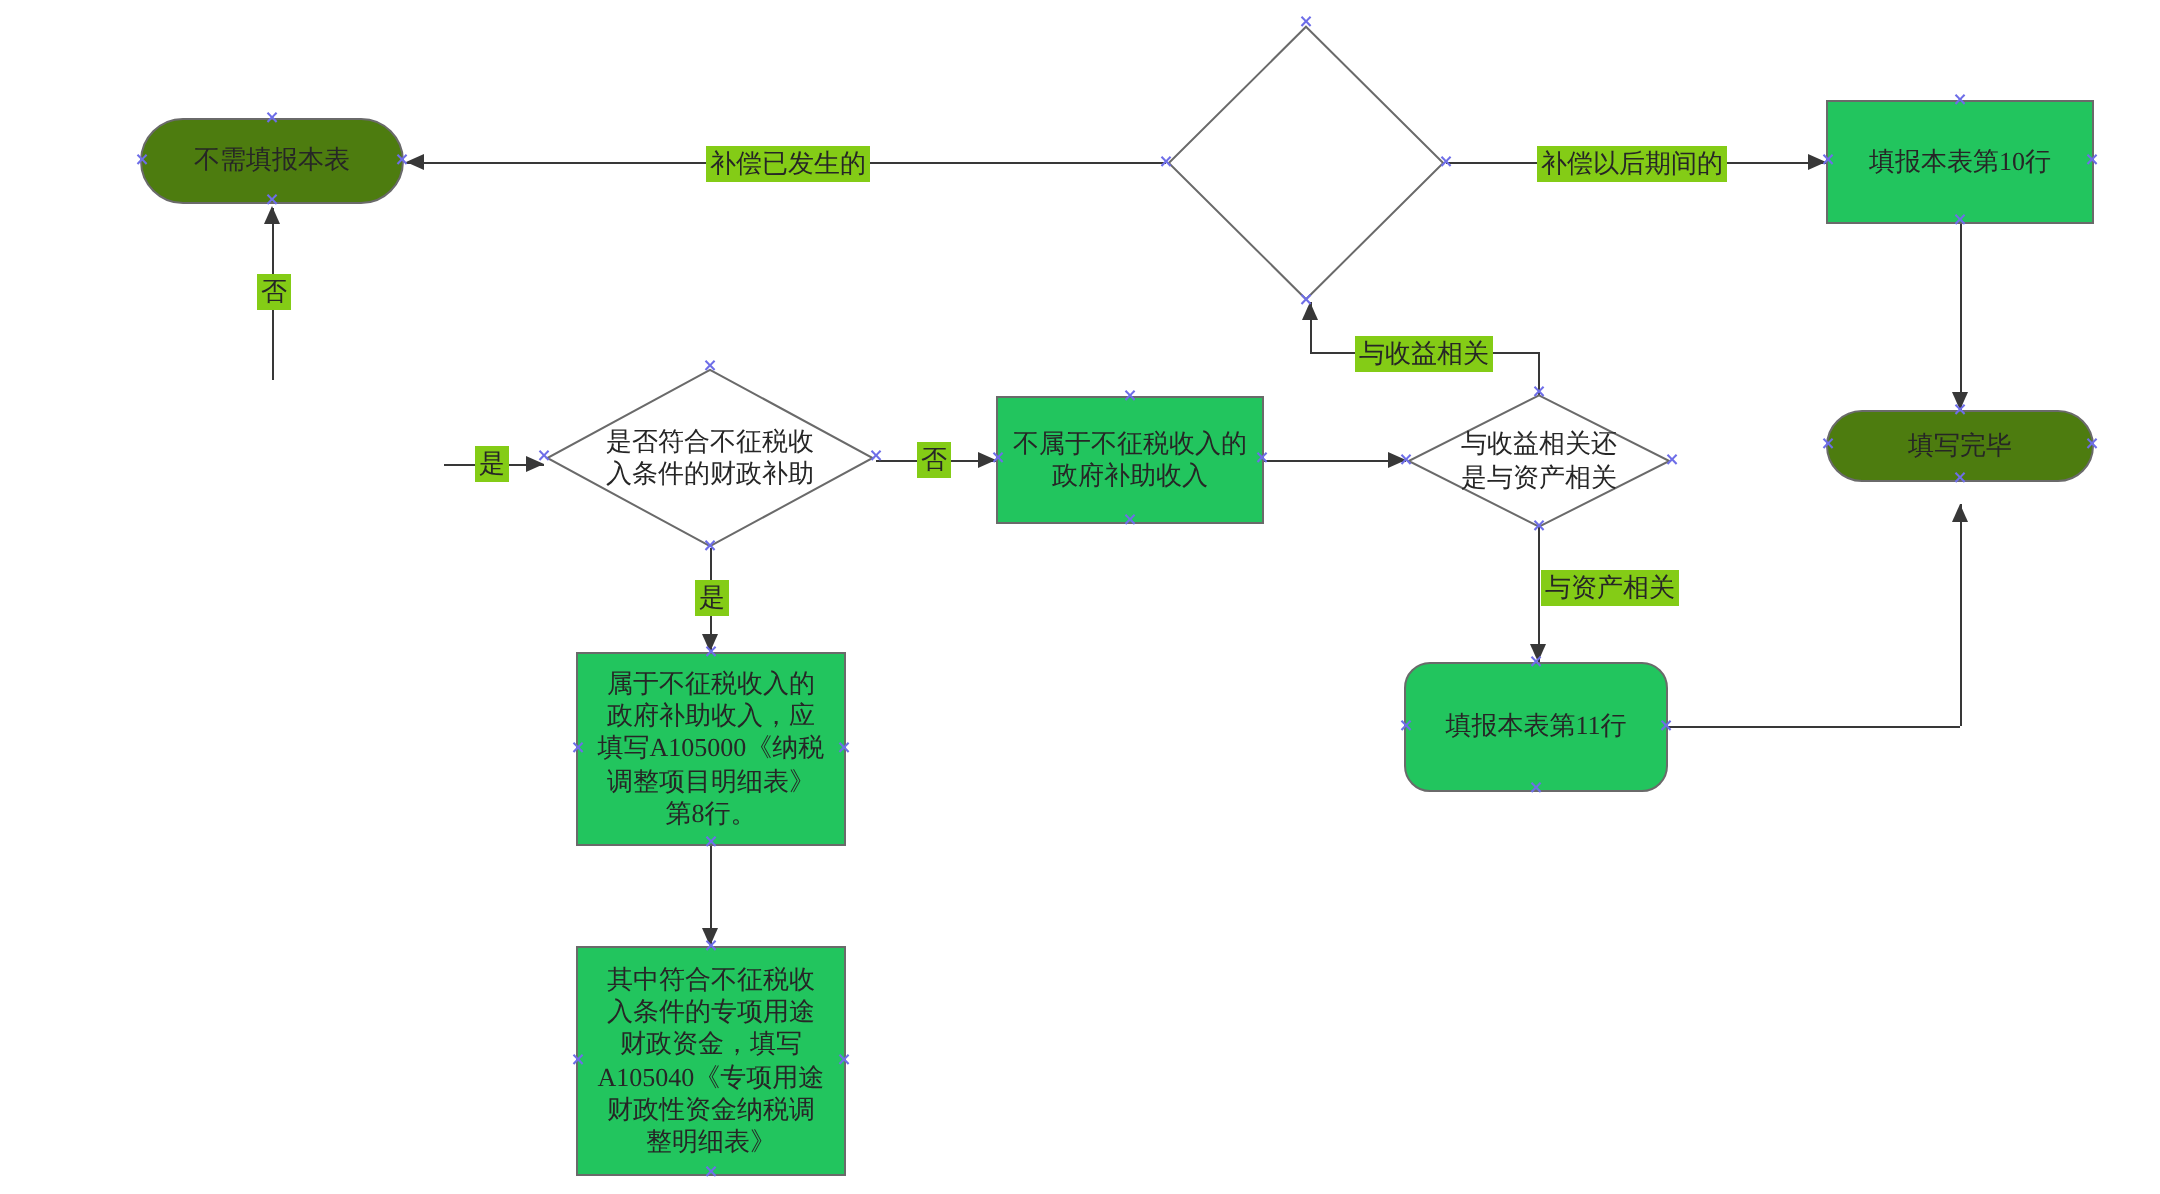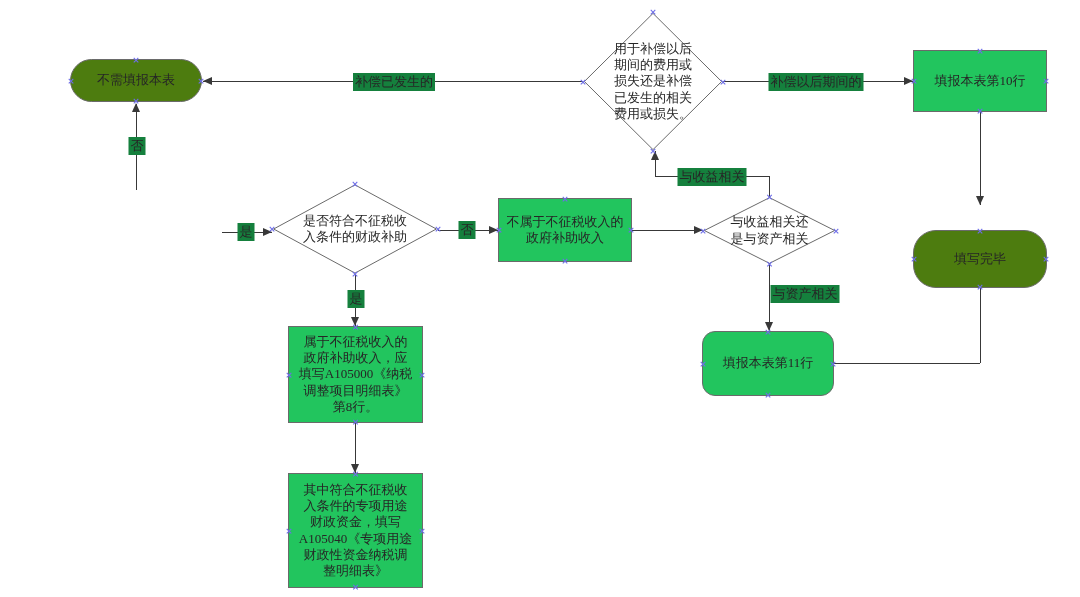--- a/index.html
+++ b/index.html
@@ -42,21 +42,21 @@
     font-size:9px;font-weight:bold;line-height:1;z-index:2;pointer-events:none;
   }
   .handle::before{content:"\00d7";}
   .handle.hn{left:50%;top:0;}
   .handle.he{left:100%;top:50%;}
   .handle.hs{left:50%;top:100%;}
   .handle.hw{left:0;top:50%;}
   
   .edge-label{
     position:absolute;transform:translate(-50%,-50%);
-    background:#15803d;padding:0 2px;font-size:13px;white-space:nowrap;z-index:3;text-align:center;
+    background:#84cc16;padding:0 2px;font-size:13px;white-space:nowrap;z-index:3;text-align:center;
   }
 </style>
 </head>
 <body>
 
 <div class="canvas">
 
   <div class="line" style="left:136px;top:104px;width:1px;height:86px;"></div>
   <div class="line" style="left:222px;top:232px;width:50px;height:1px;"></div>
   <div class="line" style="left:438px;top:230px;width:60px;height:1px;"></div>
@@ -131,36 +131,35 @@
   <span class="handle hn"></span>
       <span class="handle he"></span>
       <span class="handle hs"></span>
       <span class="handle hw"></span>
     </div>
 
   <div class="node diamond" style="left:583px;top:12px;width:140px;height:139px;">
     <svg viewBox="0 0 100 100" preserveAspectRatio="none">
       <polygon points="50,1 99,50 50,99 1,50" style="fill:#ffffff;stroke:var(--shape_border);" vector-effect="non-scaling-stroke" stroke-width="1"></polygon>
     </svg>
-    <span class="node-text" style="width:80px;">用于补偿以后期间的费用或损失还是补偿已发生的相关费用或损失。</span>
   <span class="handle hn"></span>
       <span class="handle he"></span>
       <span class="handle hs"></span>
       <span class="handle hw"></span>
     </div>
 
   <div class="node rect" style="left:913px;top:50px;width:134px;height:62px;">
     <span class="node-text">填报本表第10行</span>
   <span class="handle hn"></span>
       <span class="handle he"></span>
       <span class="handle hs"></span>
       <span class="handle hw"></span>
     </div>
 
-  <div class="node stadium" style="left:913px;top:205px;width:134px;height:58px;margin-top:25px;">
+  <div class="node stadium" style="left:913px;top:205px;width:134px;height:36px;">
     <span class="node-text">填写完毕</span>
   <span class="handle hn"></span>
       <span class="handle he"></span>
       <span class="handle hs"></span>
       <span class="handle hw"></span>
     </div>
 
   <div class="node rect" style="left:702px;top:331px;width:132px;height:65px;border-radius:13px;">
     <span class="node-text">填报本表第11行</span>
   <span class="handle hn"></span>

